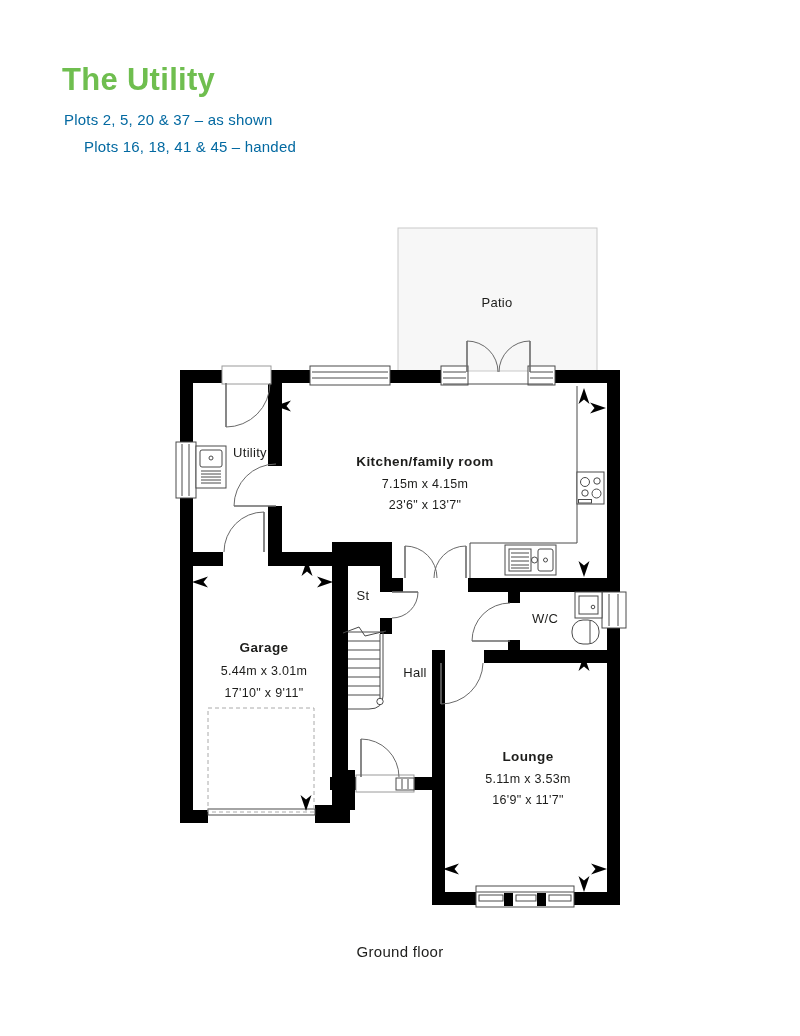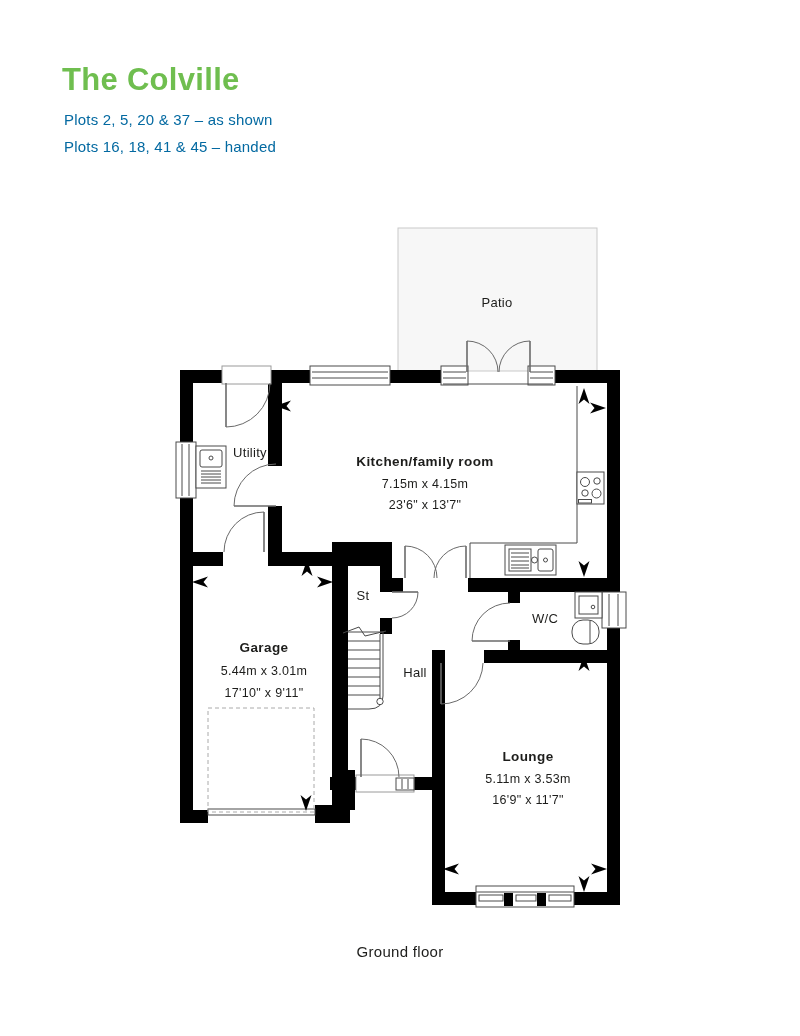--- a/index.html
+++ b/index.html
@@ -2,41 +2,41 @@
 <html><head>
 <meta charset="utf-8">
 <style>
   html,body{margin:0;padding:0;background:#ffffff;}
   #page{position:relative;width:800px;height:1036px;background:#ffffff;overflow:hidden;
         font-family:"Liberation Sans", sans-serif;}
   .hdr-title{position:absolute;left:62px;top:62px;font-size:31px;font-weight:bold;
              color:#6fbe4f;letter-spacing:0.3px;}
   .hdr-sub{position:absolute;left:64px;font-size:15px;color:#0369a1;letter-spacing:0.2px;}
   .hdr-sub.l1{top:111px;}
-  .hdr-sub.l2{top:138px;}
+  .hdr-sub.l2{top:138px;margin-left:20px;}
   svg{position:absolute;left:0;top:0;}
   .wall{fill:#000000;stroke:none;}
   .thin{fill:none;stroke:#4a4a4a;stroke-width:1;}
   .thin-w{fill:#ffffff;stroke:#4a4a4a;stroke-width:1;}
   .frame{fill:#ffffff;stroke:#9a9a9a;stroke-width:1;}
   .doorline{fill:none;stroke:#6a6a6a;stroke-width:1;}
   .leaf{stroke:#6a6a6a;stroke-width:1.6;}
   .dash{fill:none;stroke:#aaaaaa;stroke-width:1;stroke-dasharray:4 3;}
   .arrow{fill:#000000;stroke:none;}
   .lbl{fill:#1d1d1b;font-size:13px;letter-spacing:0.3px;}
   .lbl-b{fill:#1d1d1b;font-size:13.5px;font-weight:bold;letter-spacing:0.4px;}
   .dims{fill:#1d1d1b;font-size:12.5px;letter-spacing:0.3px;}
   .floor{fill:#1d1d1b;font-size:15px;letter-spacing:0.3px;}
 </style>
 </head>
 <body>
 
 <div id="page">
 
-  <div class="hdr-title">The Colville</div>
+  <div class="hdr-title">The Utility</div>
   <div class="hdr-sub l1">Plots 2, 5, 20 &amp; 37 – as shown</div>
   <div class="hdr-sub l2">Plots 16, 18, 41 &amp; 45 – handed</div>
 
   <svg width="800" height="1036" viewBox="0 0 800 1036">
 
     <g>
       <rect x="398" y="228" width="199" height="143" fill="#f7f7f7" stroke="#c9c9c9" stroke-width="1"></rect>
       <text class="lbl" x="497" y="307" text-anchor="middle">Patio</text>
     </g>
 

